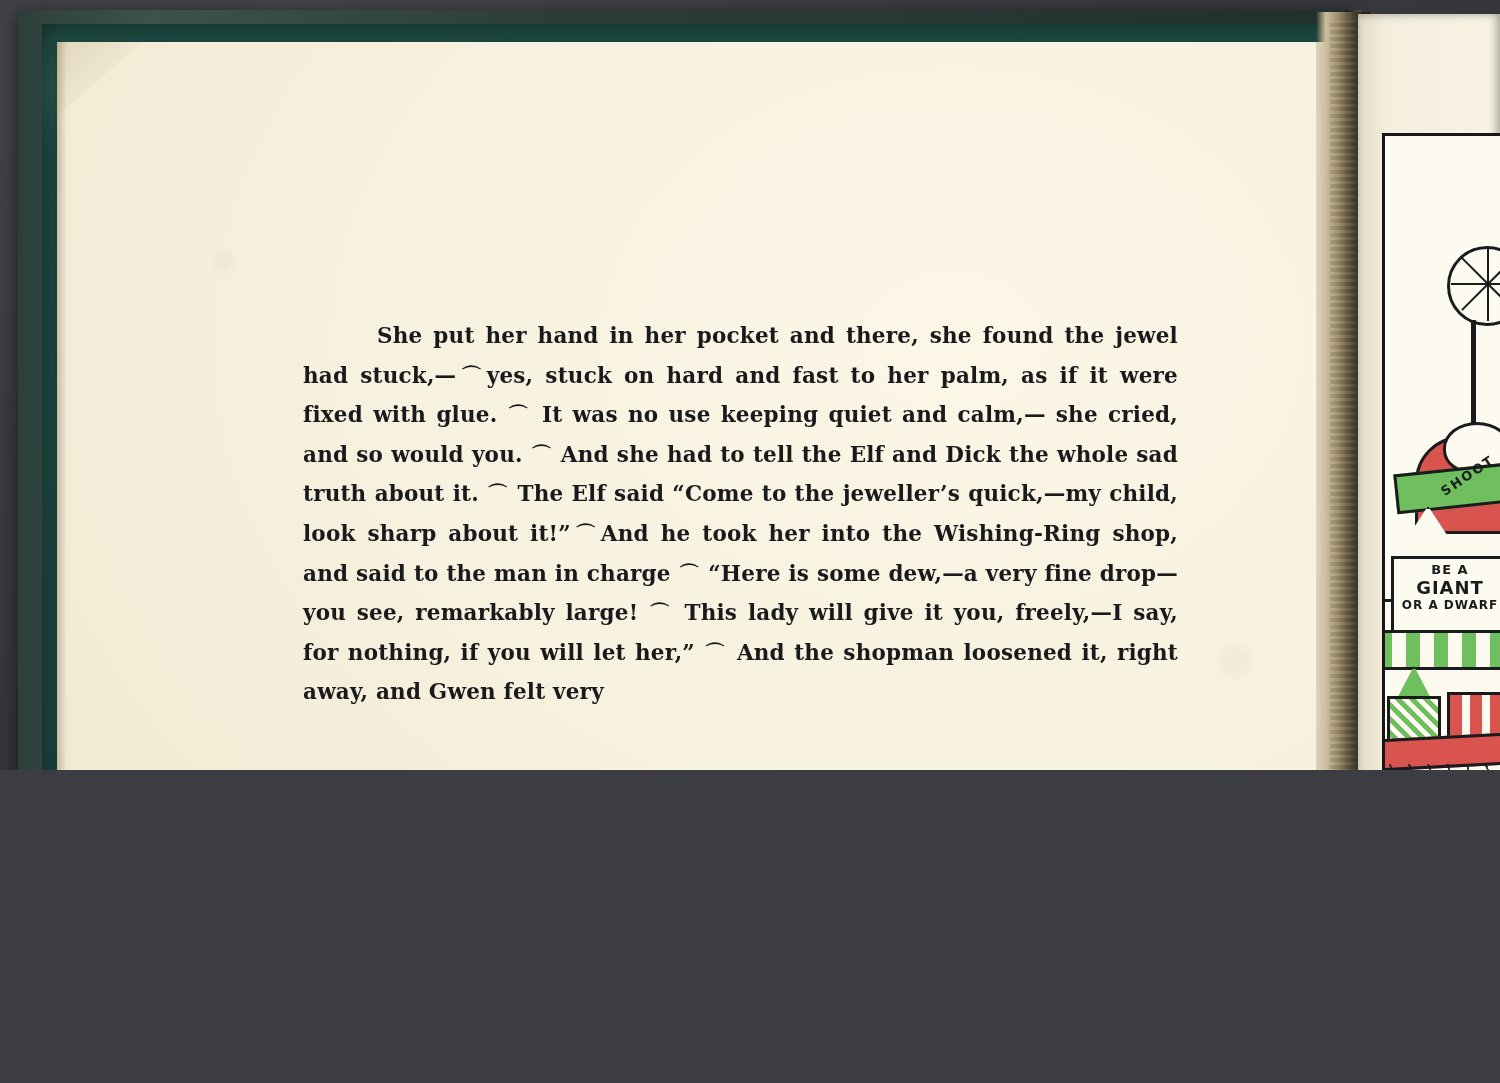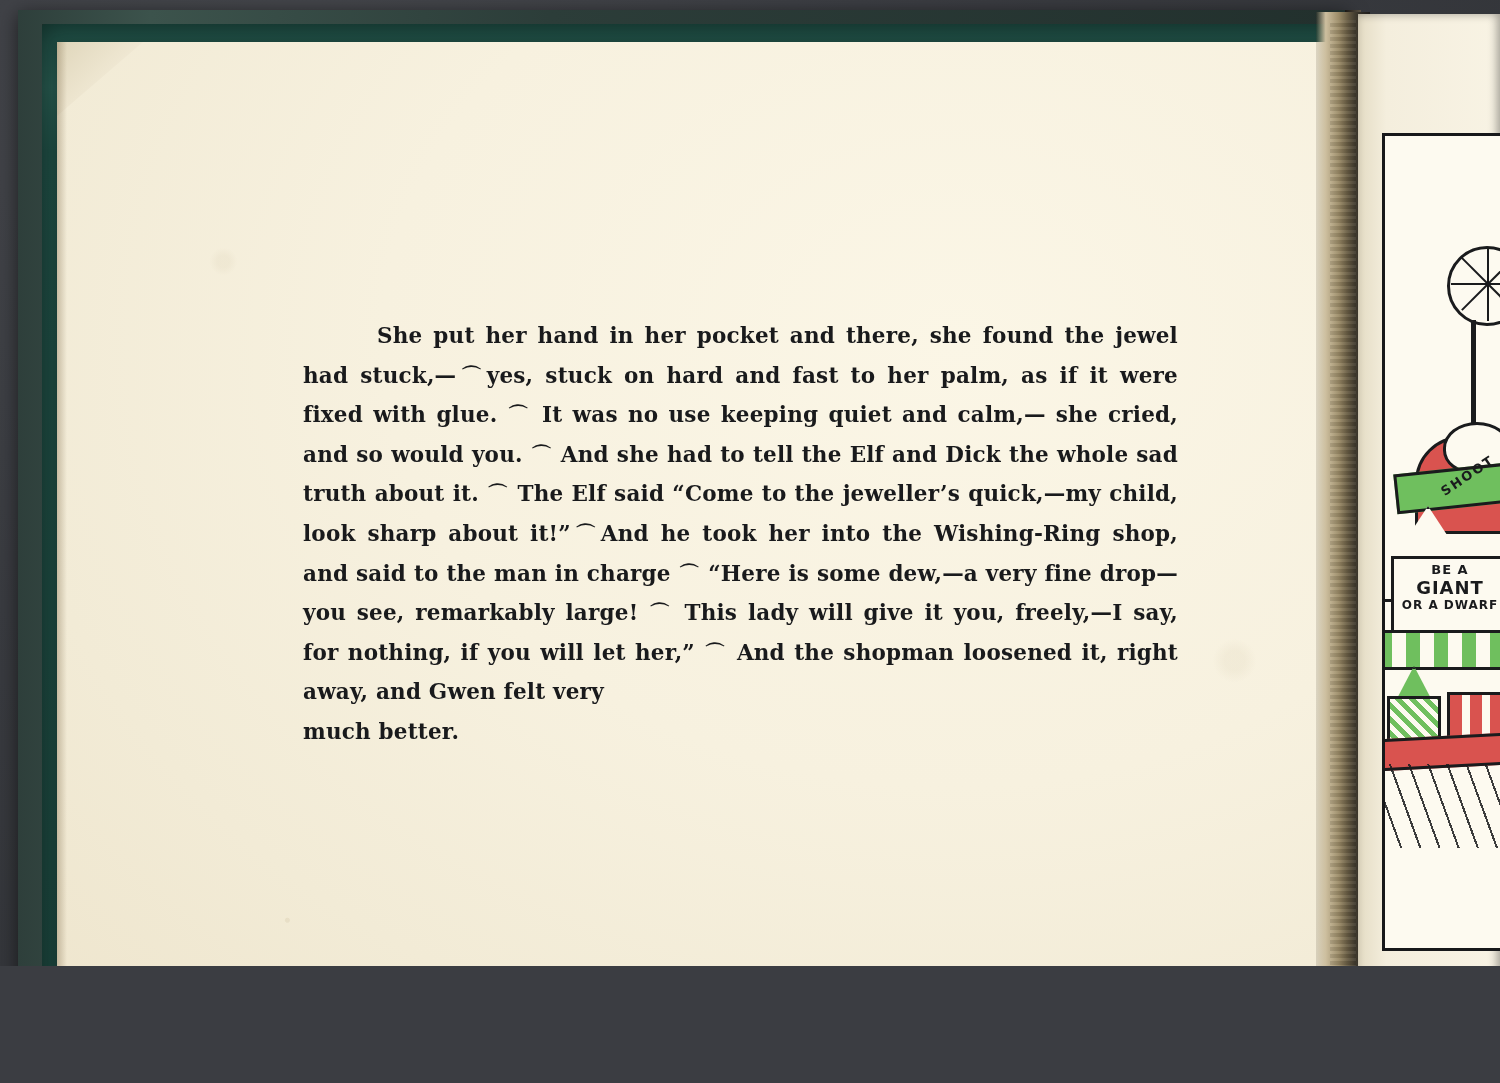--- a/index.html
+++ b/index.html
@@ -3,21 +3,21 @@
 <meta charset="utf-8">
 <style>
   html, body {
     margin: 0;
     padding: 0;
     background: #3b3d42;
   }
   #page {
     position: relative;
     width: 1500px;
-    height: 966px;
+    height: 770px;
     overflow: hidden;
     background: #c2410c;
     font-family: "Liberation Serif", serif;
   }
 
   
   .backdrop {
     position: absolute;
     inset: 0;
     background:
@@ -283,21 +283,20 @@
     <div class="board-green"></div>
     <div class="board-inner-shadow"></div>
   </div>
 
   <div class="leaf"></div>
   <div class="leaf-corner"></div>
   <div class="leaf-edge-left"></div>
 
   <div class="textblock">
     <p>She put her hand in her pocket and there, she found the jewel had stuck,—⌒yes, stuck on hard and fast to her palm, as if it were fixed with glue. ⌒ It was no use keeping quiet and calm,— she cried, and so would you. ⌒ And she had to tell the Elf and Dick the whole sad truth about it. ⌒ The Elf said “Come to the jeweller’s quick,—my child, look sharp about it!”⌒And he took her into the Wishing-Ring shop, and said to the man in charge ⌒ “Here is some dew,—a very fine drop—you see, remarkably large! ⌒ This lady will give it you, freely,—I say, for nothing, if you will let her,” ⌒ And the shopman loosened it, right away, and Gwen felt very</p>
-    <p class="last-line" style="text-indent:0">much better.</p>
   </div>
 
   <div class="right-gap"></div>
   <div class="gutter-real"></div>
   <div class="spine-threads"></div>
 
   <div class="right-leaf"></div>
 
   <div class="plate-frame">
     <div class="ill ill-wheel">

